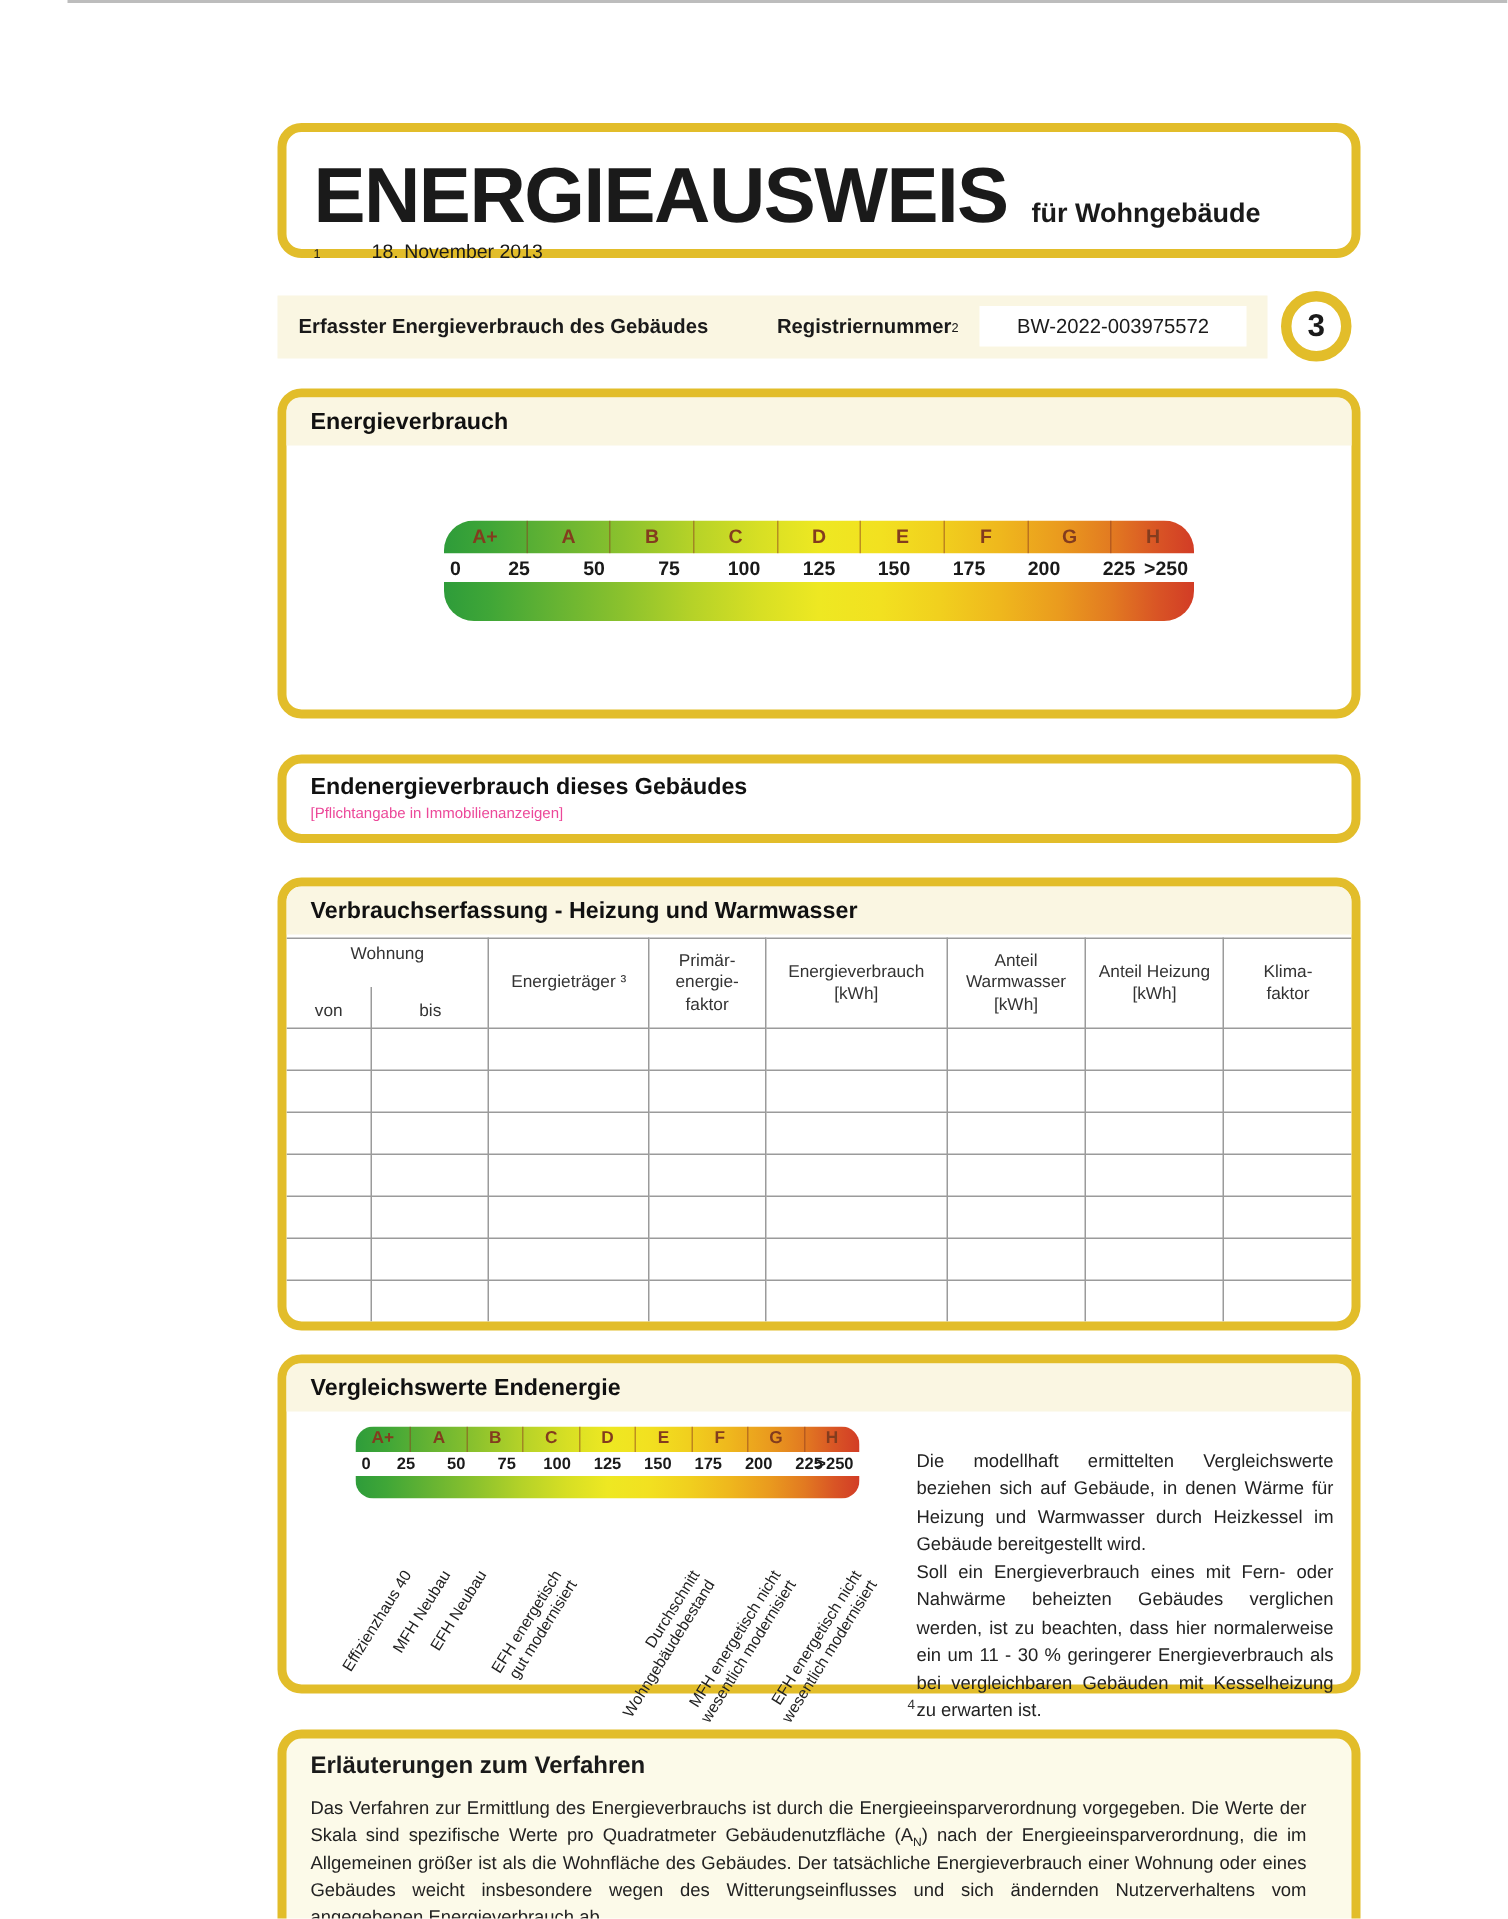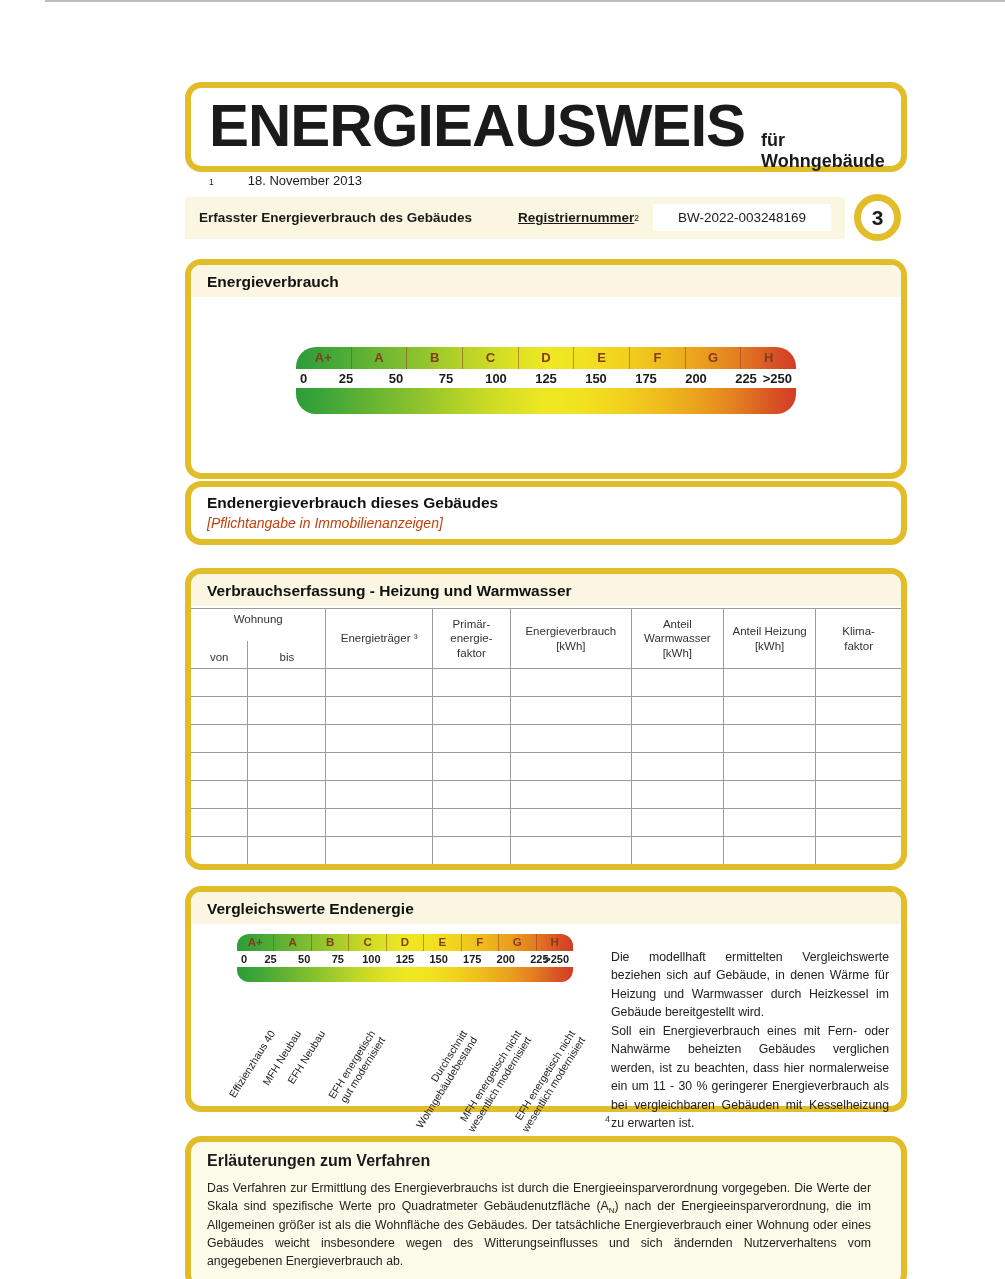--- a/index.html
+++ b/index.html
@@ -8,31 +8,31 @@
   .top-line{position:absolute;top:0;left:45px;right:0;height:2px;background:#bdbdbd;}
   .doc{position:absolute;left:185px;top:82px;width:722px;}
 
   .ybox{border:6px solid #e2bd2a;border-radius:16px;background:#fff;box-sizing:border-box;}
   .box-title{font-weight:bold;font-size:15.5px;color:#111;}
   .title-strip{background:#faf6e2;padding:8px 16px 6px 16px;border-radius:9px 9px 0 0;}
 
   
   .header-box{padding:6px 18px 8px 18px;height:90px;}
   .h-row1{display:flex;align-items:baseline;}
-  .main-title{font-size:60px;font-weight:bold;letter-spacing:-1px;line-height:1.05;}
+  .main-title{font-size:52px;font-weight:bold;letter-spacing:-1px;line-height:1.05;margin-top:10px;}
   .sub-title{font-size:18px;font-weight:bold;margin-left:16px;}
   .h-row2{font-size:13px;margin-top:1px;display:flex;align-items:baseline;}
   .h-date{margin-left:34px;}
   sup{font-size:8.5px;}
 
   
   .reg-row{display:flex;align-items:center;margin-top:22px;}
   .reg-bar{width:660px;box-sizing:border-box;background:#faf6e2;height:42px;display:flex;align-items:center;padding:0 14px;}
   .reg-label{font-weight:bold;font-size:13.5px;}
-  .reg-number-label{font-weight:bold;font-size:13.5px;margin-left:auto;text-decoration:underline;}
+  .reg-number-label{font-weight:bold;font-size:13.5px;margin-left:auto;}
   .reg-value{background:#fff;padding:6px 14px;margin-left:14px;font-size:13.5px;min-width:150px;text-align:center;}
   .page-circle{width:47px;height:47px;box-sizing:border-box;border:7px solid #e2bd2a;border-radius:50%;margin-left:9px;display:flex;align-items:center;justify-content:center;font-weight:bold;font-size:21px;background:#fff;}
 
   
   .scale{overflow:hidden;position:relative;}
   .grad{background:linear-gradient(90deg,#2e9c3a 0%,#3fa637 6%,#62b233 14%,#8cc22d 24%,#b5d228 33%,#d7df24 42%,#eee822 50%,#f2e120 58%,#f1d01e 66%,#efb81d 74%,#ea9b1e 82%,#e27a21 89%,#d95525 95%,#d23c26 100%);}
   .scale-letters{display:flex;}
   .scale-letter{flex:1;text-align:center;font-weight:bold;color:#833c1e;}
   .scale-letter + .scale-letter{border-left:1px solid rgba(140,60,30,0.5);}
   .scale-mid{position:relative;background:#fff;font-weight:bold;}
@@ -43,22 +43,22 @@
   .scale-big .scale-tick{line-height:19px;}
   .scale-big .scale-bottom{height:26px;}
   .scale-small{width:336px;border-radius:12px;}
   .scale-small .scale-letters{height:17px;font-size:11.5px;line-height:17px;}
   .scale-small .scale-mid{height:16px;font-size:11px;}
   .scale-small .scale-tick{line-height:16px;}
   .scale-small .scale-bottom{height:15px;}
 
   .energie-box{margin-top:18px;height:220px;}
 
-  .ende-box{margin-top:2px;padding:7px 16px 8px 16px;}
-  .ende-sub{font-size:14px;margin-top:3px;color:#c2410c;font-style:italic;}
+  .ende-box{margin-top:24px;padding:7px 16px 8px 16px;}
+  .ende-sub{font-size:10px;margin-top:3px;color:#ec4899;}
 
   
   .verbrauch-box{margin-top:23px;overflow:hidden;}
   .ctable{width:100%;border-collapse:collapse;table-layout:fixed;font-size:11.5px;color:#333;margin-top:2px;}
   .ctable th,.ctable td{border:1px solid #9b9b9b;}
   .ctable th{font-weight:normal;white-space:pre-line;text-align:center;padding:3px 2px;line-height:1.25;}
   .th-zeitraum{border-bottom:none !important;vertical-align:top;height:26px;}
   .th-sub{border-top:none !important;height:20px;vertical-align:bottom;padding-bottom:4px !important;}
   .ctable td{height:25px;}
   .ctable tr:last-child td{border-bottom:none;}
@@ -96,21 +96,21 @@
         <sup>1</sup>
         <span class="h-date">18. November 2013</span>
       </div>
     </div>
 
     <div class="reg-row">
       <div class="reg-bar">
         <span class="reg-label">Erfasster Energieverbrauch des Gebäudes</span>
         <span class="reg-number-label">Registriernummer</span>
         <sup>2</sup>
-        <span class="reg-value">BW-2022-003248169</span>
+        <span class="reg-value">BW-2022-003975572</span>
       </div>
       <div class="page-circle">
         <span>3</span>
       </div>
     </div>
 
     <div class="ybox energie-box">
       <div class="title-strip box-title">Energieverbrauch</div>
       <div class="scale scale-big">
         <div class="scale-letters grad">

